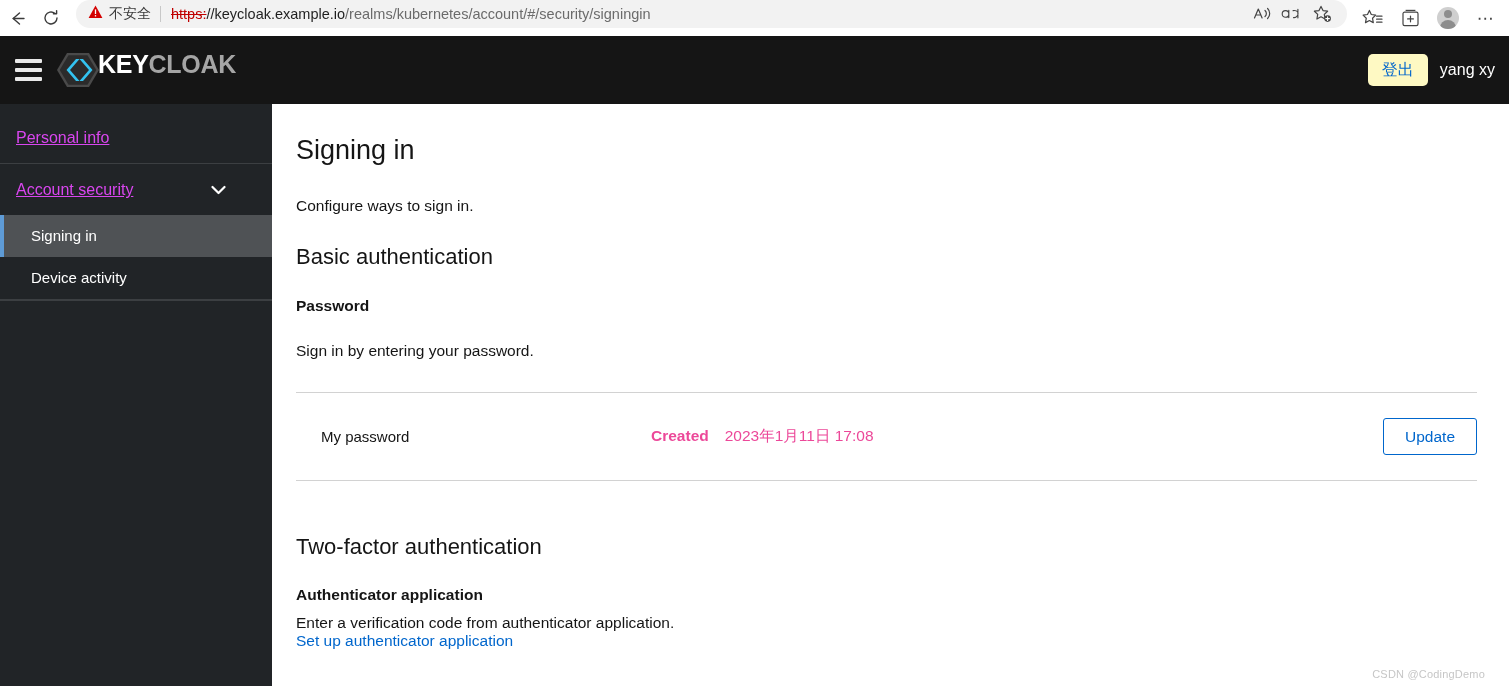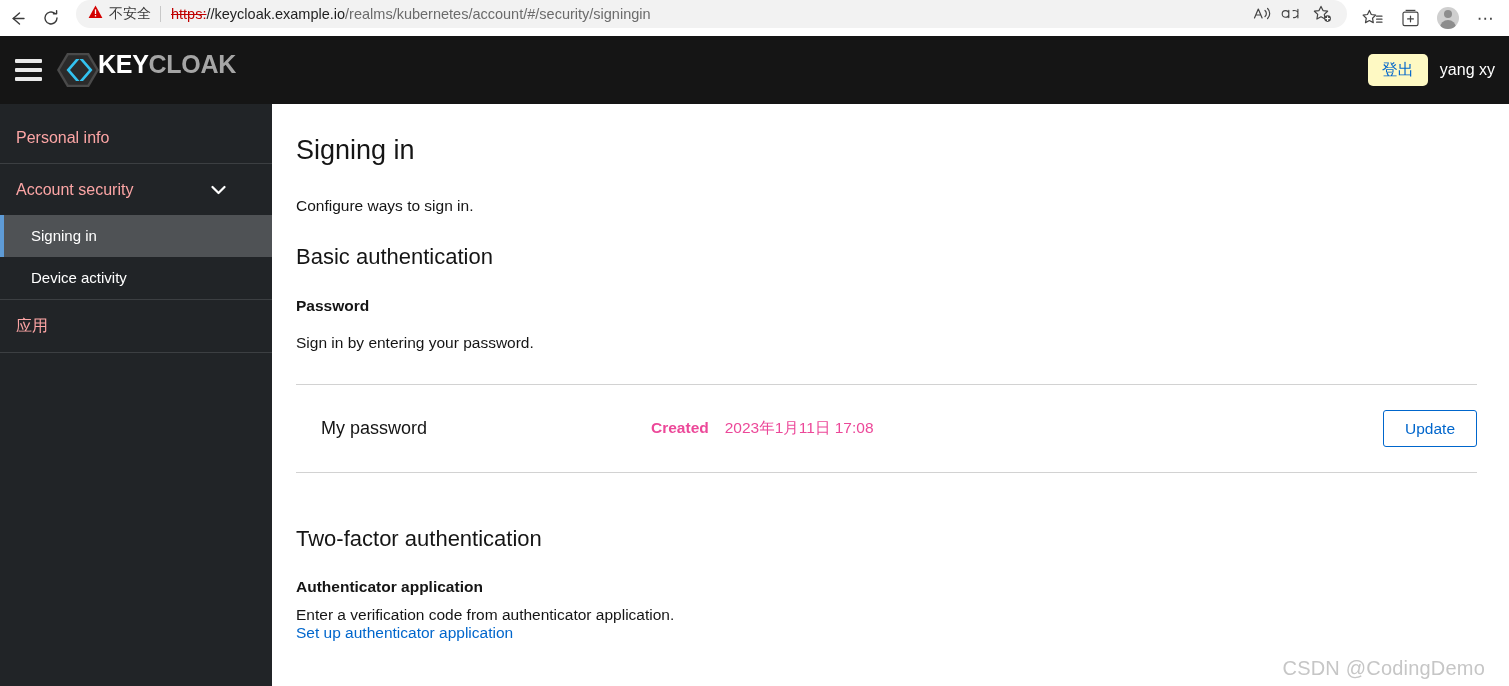--- a/index.html
+++ b/index.html
@@ -115,23 +115,23 @@
   .shell{ display:flex; height:582px; width:100%; }
 
   .sidebar{
     width:272px; flex:none; background:#212427;
     display:flex; flex-direction:column;
   }
   .side-sep{ height:1px; background:#3c3f42; }
   .side-top{ height:8px; }
   .nav-item{
     padding:16px 16px 16px 8px;
-    color:#fca5a5; font-size:16px;
-    display:flex; align-items:center;
-    cursor:pointer; line-height:1.2;
+    color:#d946ef; font-size:16px;
+    display:flex; align-items:center;
+    cursor:pointer; line-height:1.2;text-decoration:underline;
   }
   .nav-item.group{ justify-content:space-between; }
   .chev{ color:#ffffff; font-size:13px; margin-right:30px; }
   .chev svg{ display:block; }
   .nav-sub{
     padding:12px 16px 12px 31px;
     color:#ffffff; font-size:15px;
     cursor:pointer; line-height:1.2;
     position:relative;
   }
@@ -153,31 +153,31 @@
   h1.page-title{
     font-size:27px; font-weight:normal; color:#151515;
     line-height:1.2; margin-bottom:31px;
   }
   .intro{ font-size:15.5px; color:#151515; margin-bottom:29px; }
   h2.sec-title{
     font-size:22px; font-weight:normal; color:#151515;
     line-height:1.2; margin-bottom:26px;
   }
   h3.sub-title{
-    font-size:15.5px; font-weight:bold; color:#151515; margin-bottom:19px;
+    font-size:15.5px; font-weight:bold; color:#151515; margin-bottom:27px;
   }
   .sub-desc{ font-size:15.5px; color:#151515; }
 
   .rule{ height:1px; background:#d2d2d2; margin-top:32px; }
 
   .cred-row{
     display:flex; align-items:center;
     padding:25px 0 25px 25px;
   }
-  .cred-label{ font-size:18px; color:#151515; width:330px; flex:none; }
+  .cred-label{ font-size:15px; color:#151515; width:330px; flex:none; }
   .cred-key{ font-size:15.5px; font-weight:bold; color:#ec4899; margin-right:16px; }
   .cred-val{ font-size:15.5px; color:#ec4899; }
   .cred-action{ margin-left:auto; }
   .btn-outline{
     background:#ffffff;
     border:1px solid #0066cc;
     border-radius:3px;
     color:#0066cc; font-size:15.5px;
     font-family:"Liberation Sans", sans-serif;
     padding:9px 21px; cursor:pointer; line-height:1.1;
@@ -192,21 +192,21 @@
   }
   .twofa-left{ flex:1 1 auto; }
   .twofa-left .sub-desc{ margin-top:10px; }
   .link-blue{
     color:#0066cc; font-size:15.5px; text-decoration:none;
     white-space:nowrap; cursor:pointer;
   }
 
   .watermark{
     position:absolute; right:24px; bottom:6px;
-    color:#c6c6c6; font-size:20px; letter-spacing:0.2px;
+    color:#c6c6c6; font-size:11px; letter-spacing:0.2px;
     user-select:none;
   }
 </style>
 </head>
 <body>
 
 <div class="browser-bar">
 
   <div class="nav-btn">
     <span>
@@ -334,23 +334,20 @@
     <div class="nav-sub active">
       <span>Signing in</span>
     </div>
 
     <div class="nav-sub">
       <span>Device activity</span>
     </div>
 
     <div class="side-sep"></div>
 
-    <div class="nav-item">
-      <span style="padding-left:8px">应用</span>
-    </div>
 
     <div class="side-sep"></div>
 
     <div class="nav-spacer"></div>
   </nav>
 
   <main class="main">
 
     <h1 class="page-title">Signing in</h1>
 

